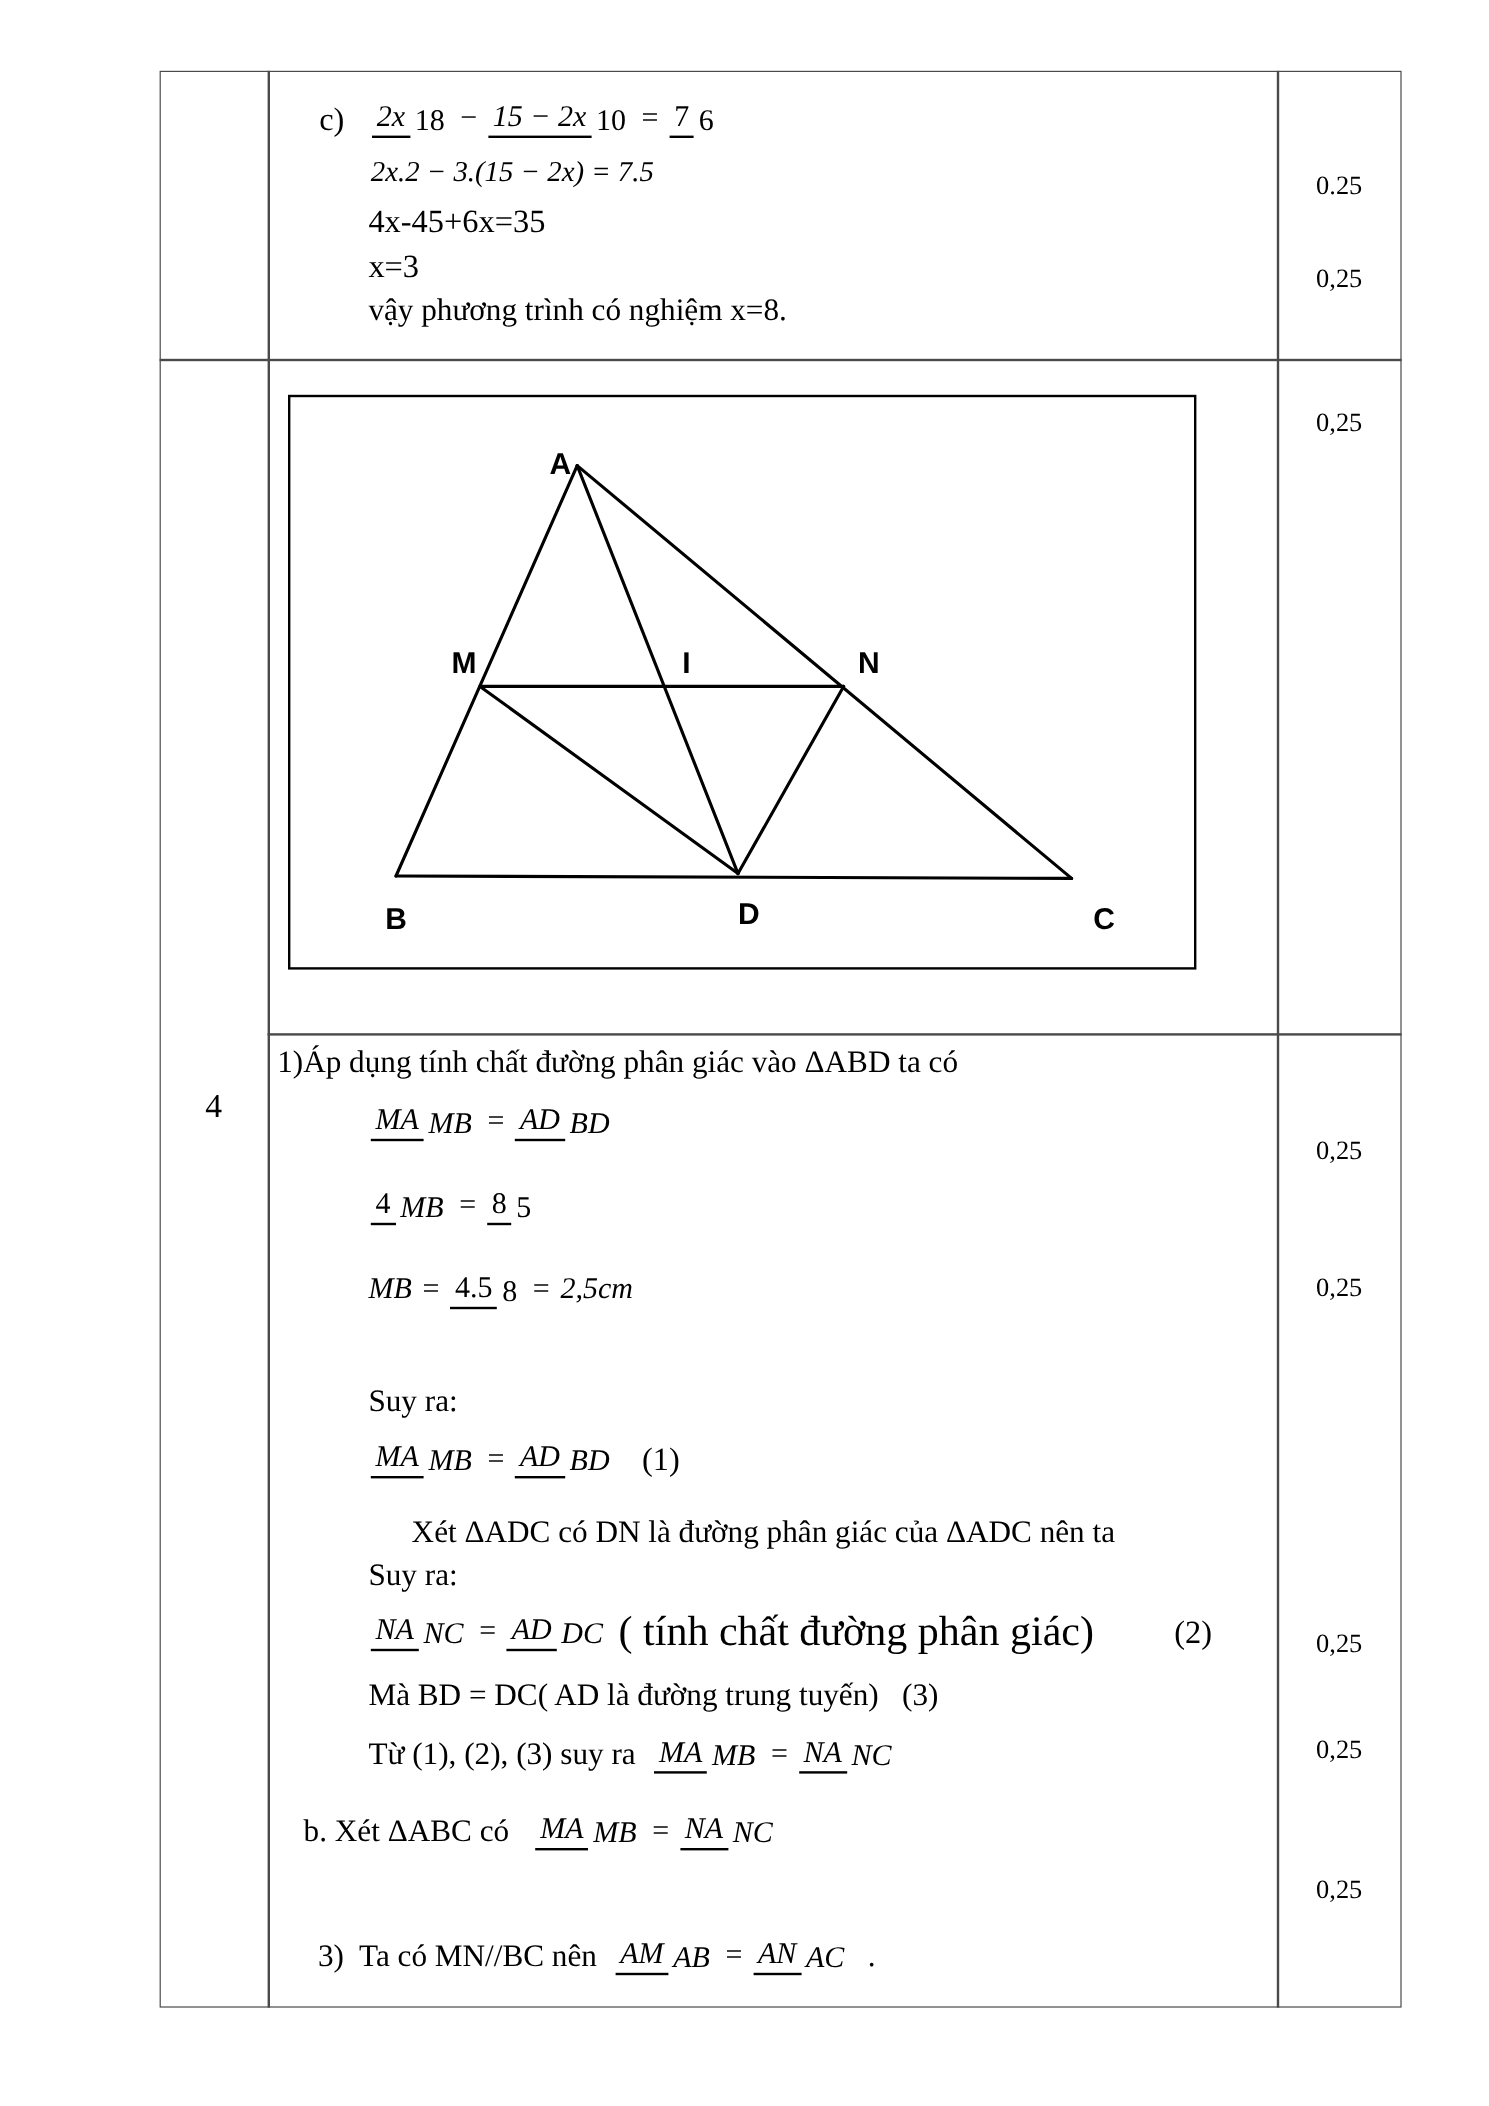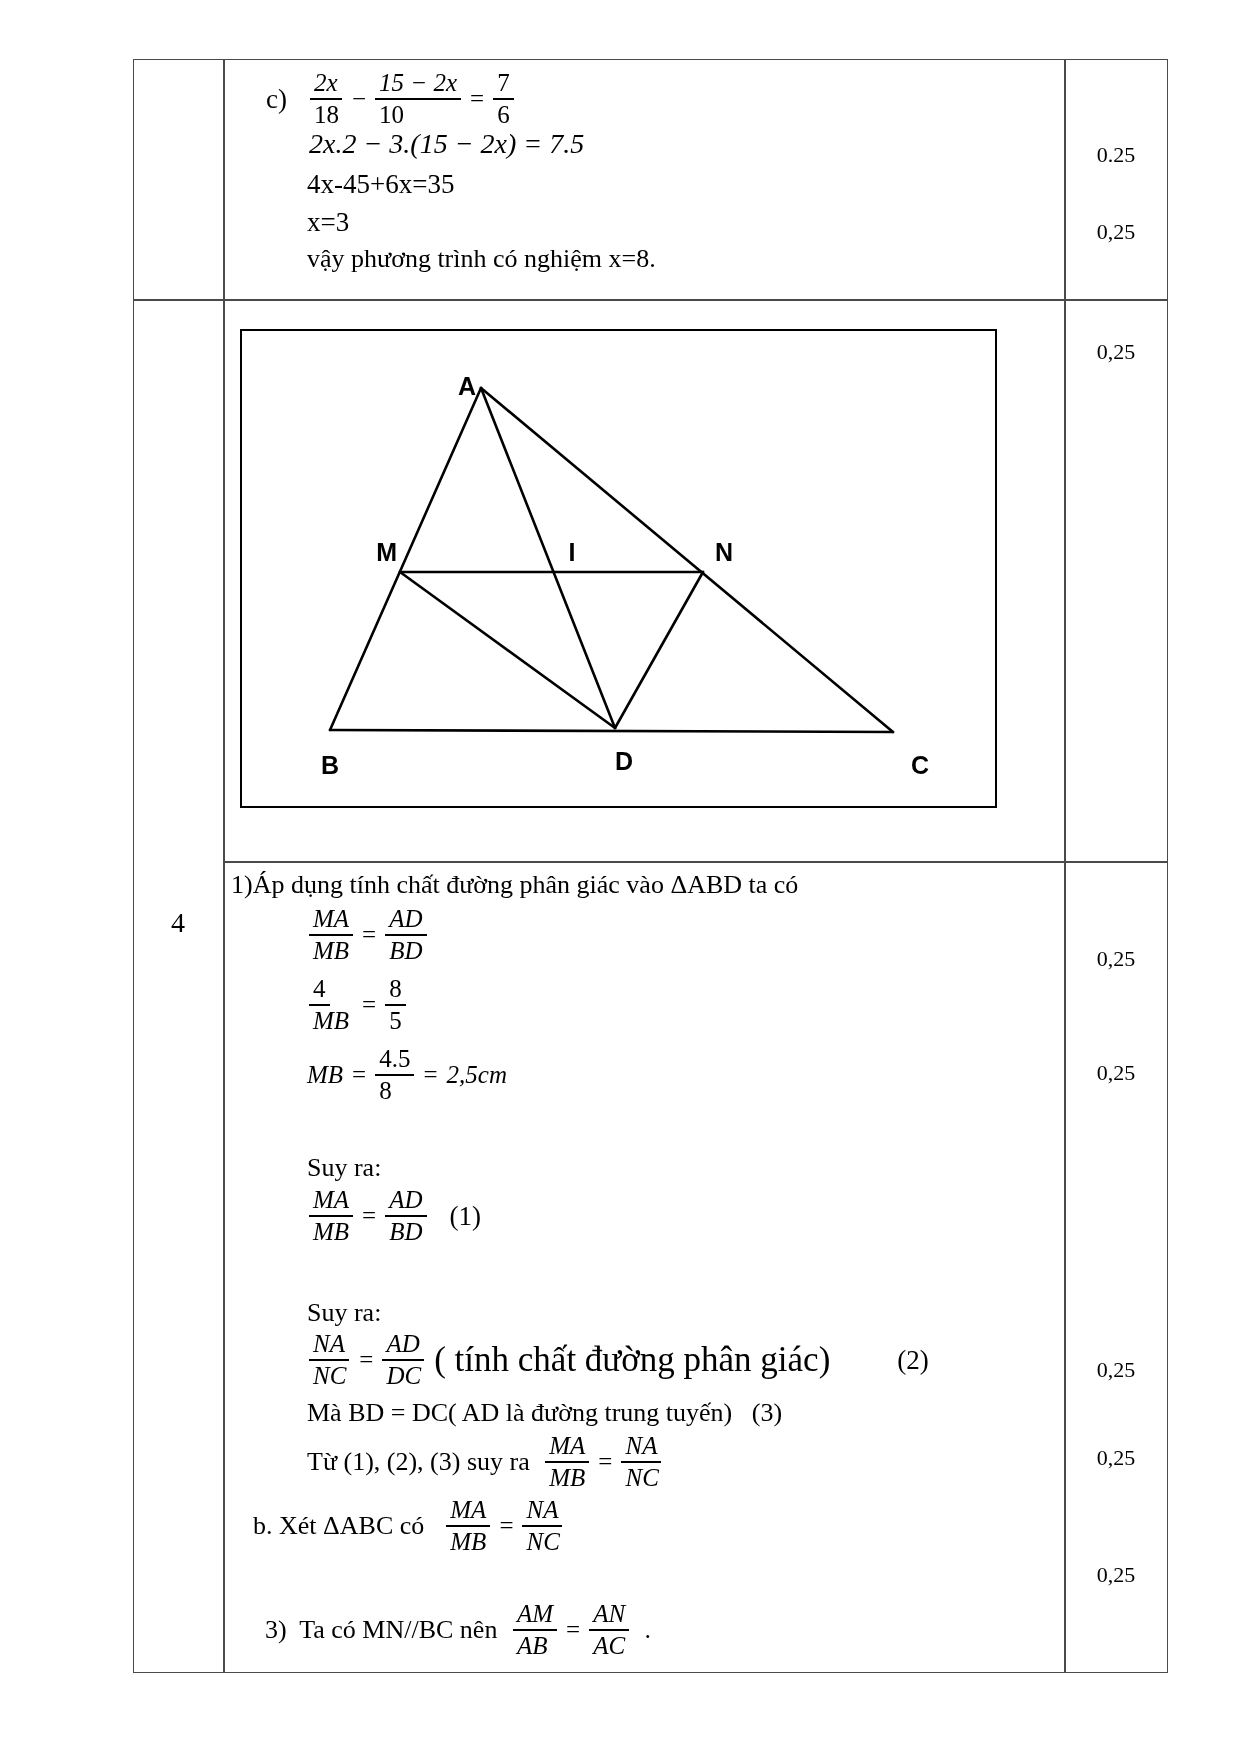--- a/index.html
+++ b/index.html
@@ -17,32 +17,32 @@
   
   .tline{
     position:absolute;
     white-space:pre;
     font-size:26px;
     line-height:32px;
     display:flex;
     align-items:center;
   }
   .f27{font-size:27px;}
-  .f24{font-size:28px;font-family:Liberation Serif, serif;}
+  .f24{font-size:24px;font-family:Liberation Serif, serif;}
   .it{font-style:italic;}
   
   .fracline{
     position:absolute;
     display:flex;
     align-items:center;
     gap:9px;
     font-size:25px;
     white-space:pre;
   }
-  .frac{display:inline-flex;flex-direction:column;align-items:flex-start;line-height:1.12;}
+  .frac{display:inline-flex;flex-direction:row;align-items:flex-end;line-height:1.12;}
   .frac .num{display:block;border-bottom:2px solid #000;padding:0 4px 1px 4px;text-align:center;}
   .frac .den{display:block;padding:1px 4px 0 4px;text-align:center;}
   .op{font-style:normal;}
   .tag{margin-left:14px;font-style:normal;}
   .tag-far{margin-left:58px;font-style:normal;}
   
   .score{
     position:absolute;
     left:1116px;
     transform:translate(-50%,-50%);
@@ -166,20 +166,21 @@
       <span class="den it">MB</span>
     </span>
     <span class="op">=</span>
     <span class="frac">
       <span class="num it">AD</span>
       <span class="den it">BD</span>
     </span>
     <span class="tag f27">(1)</span>
   </div>
 
+  <div class="tline" style="left:343px;top:1261px;">Xét ΔADC có DN là đường phân giác của ΔADC nên ta</div>
   <div class="tline" style="left:307px;top:1297px;">Suy ra:</div>
 
   <div class="fracline" style="left:309px;top:1324px;height:72px;">
     <span class="frac">
       <span class="num it">NA</span>
       <span class="den it">NC</span>
     </span>
     <span class="op">=</span>
     <span class="frac">
       <span class="num it">AD</span>

